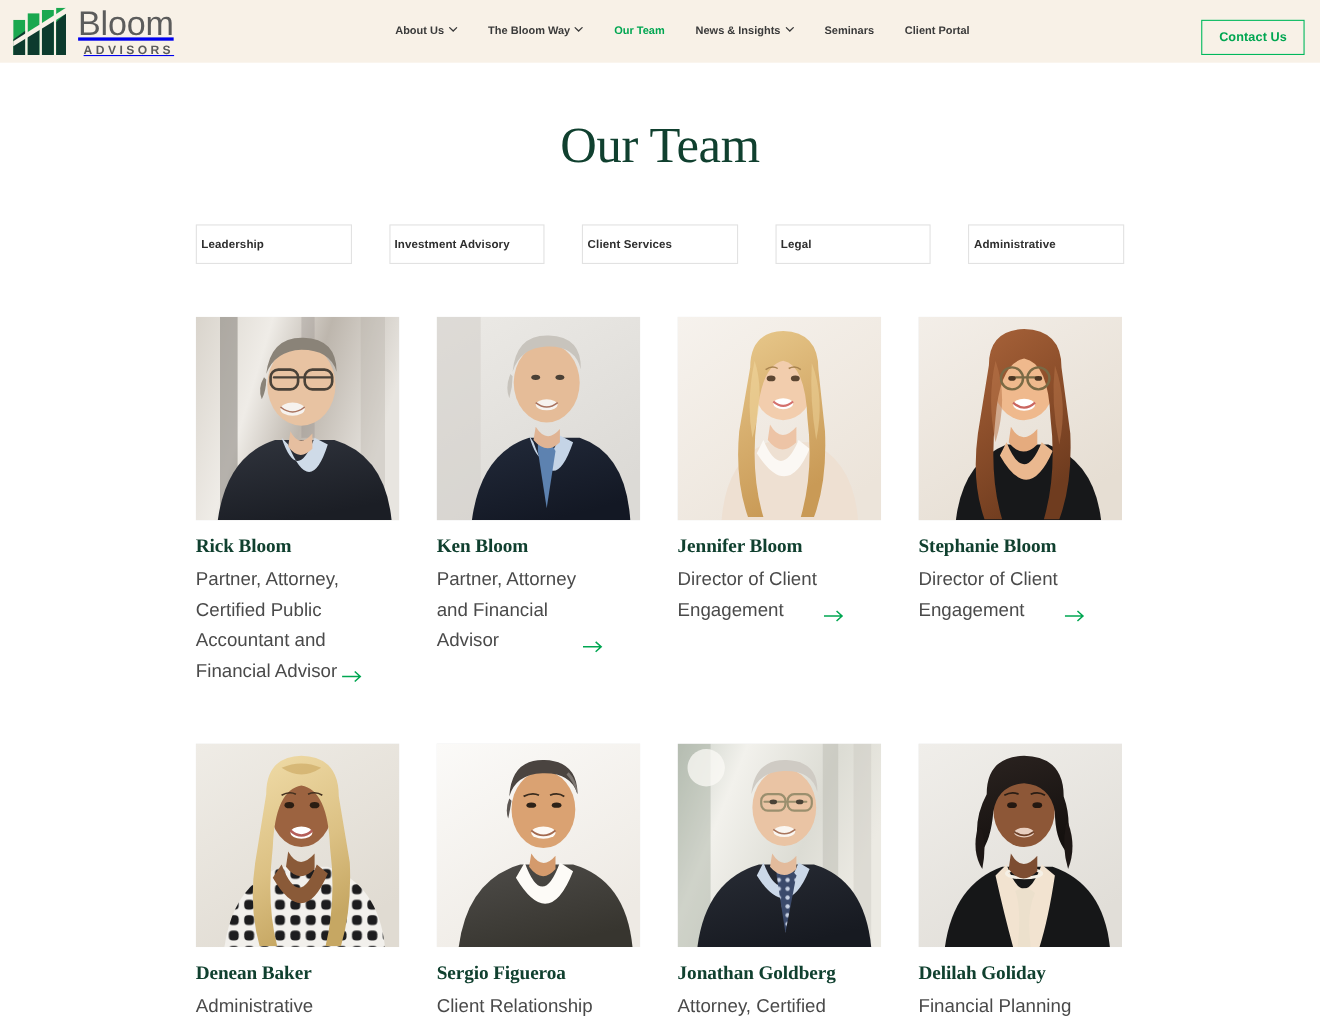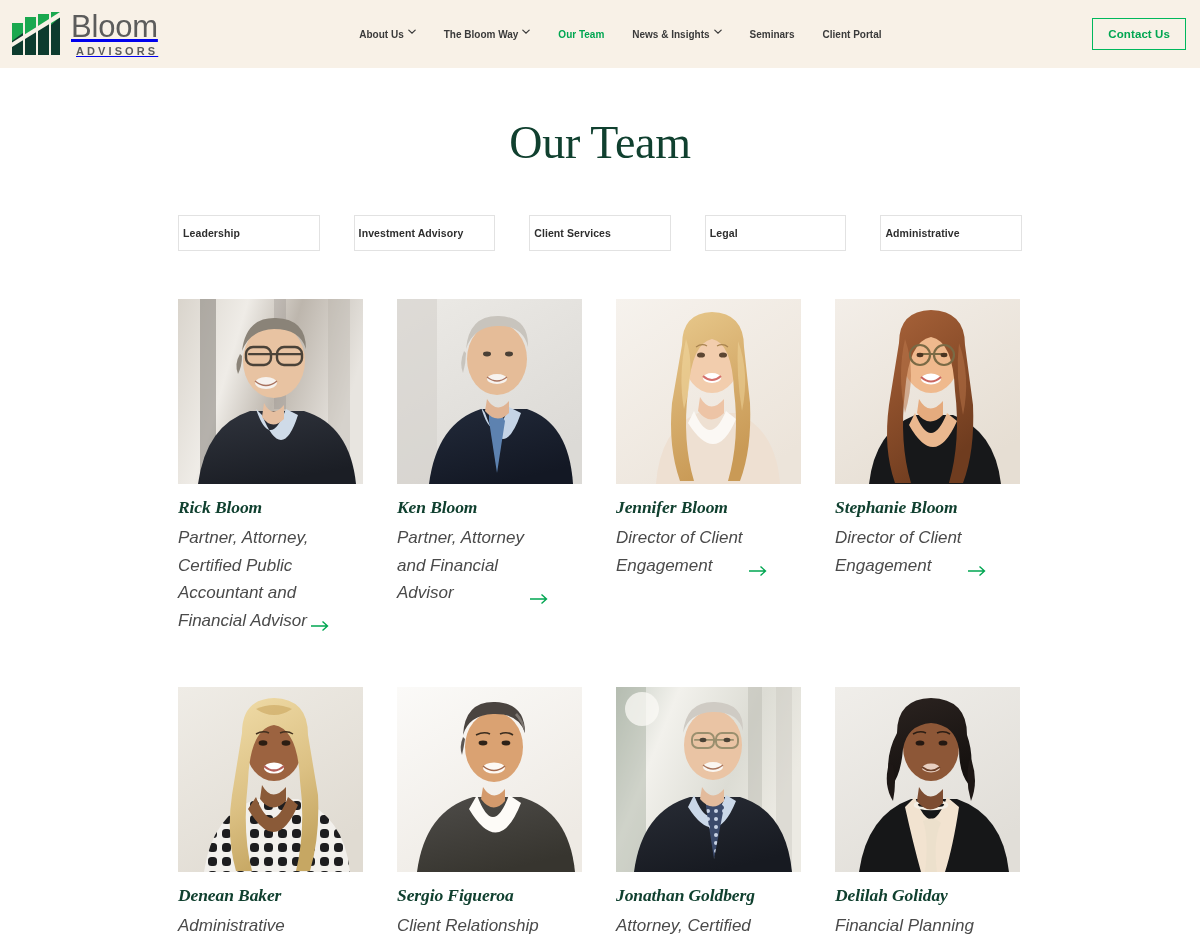--- a/index.html
+++ b/index.html
@@ -6,21 +6,21 @@
   html,body { width:1200px; height:934px; }
   body {
     font-family:"Liberation Sans", sans-serif;
     background:#ffffff;
     color:#333;
     overflow:hidden;
   }
 
   
   .header {
-    height:68px;
+    height:57px;
     background:#f8f1e7;
     display:flex;
     align-items:center;
     padding:0 14px 0 10px;
     position:relative;
   }
   .logo-wrap { display:flex; align-items:center; gap:9px; }
   .logo-mark { width:52px; height:46px; display:block; }
   .logo-text { display:flex; flex-direction:column; justify-content:center; }
   .logo-name {
@@ -116,21 +116,21 @@
 
   
   .team-grid {
     display:grid;
     grid-template-columns:repeat(4,185px);
     column-gap:34px;
     row-gap:0;
     padding:0 178px;
     margin-top:48px;
   }
-  .member { width:153px;font-style:italic; }
+  .member { width:153px; }
   .member.row2 { margin-top:53px; }
 
   .photo {
     width:185px;
     height:185px;
     position:relative;
     overflow:hidden;
     background:#eee;
   }
   .photo svg { display:block; width:185px; height:185px; }

